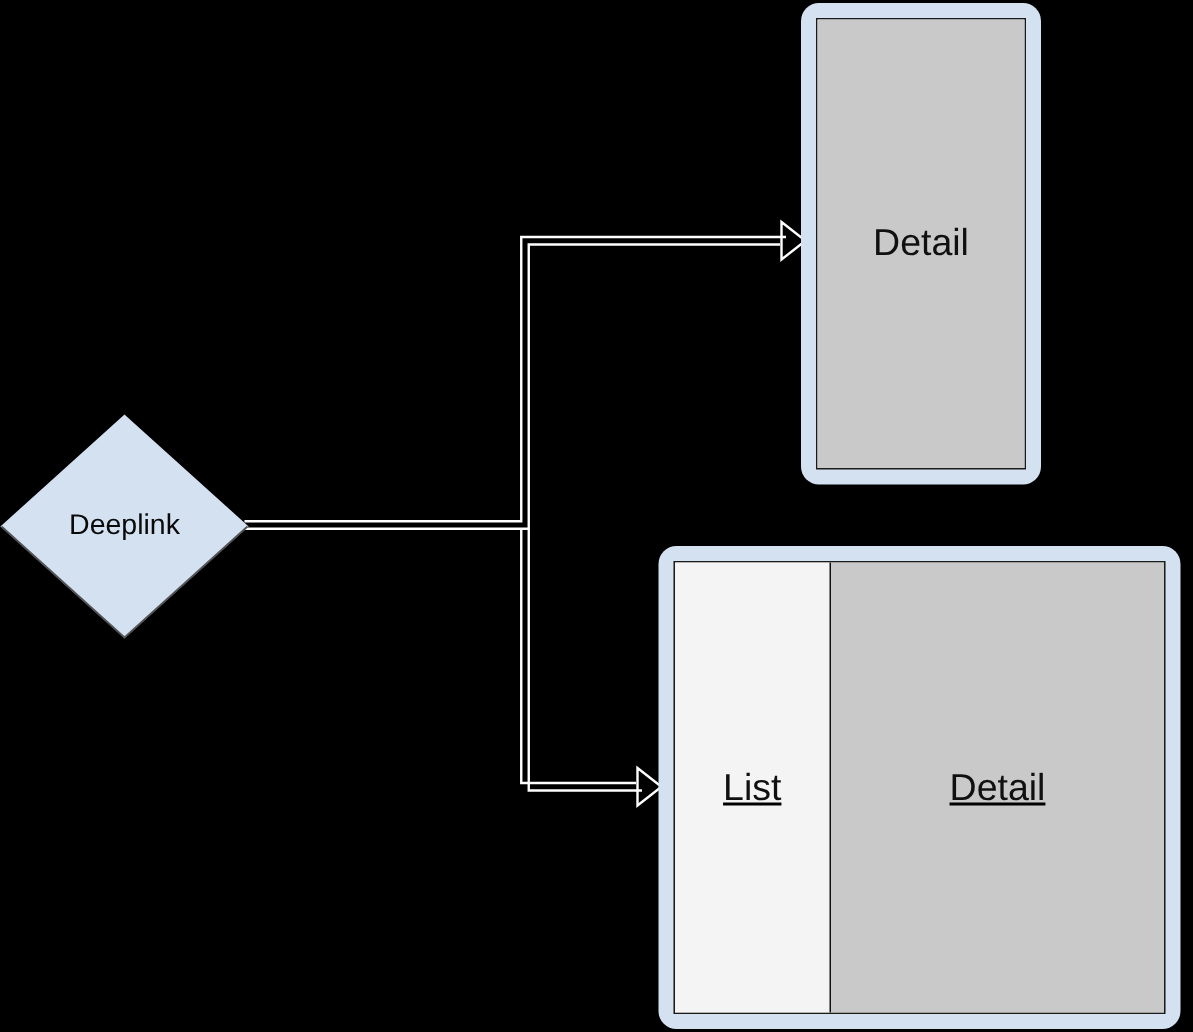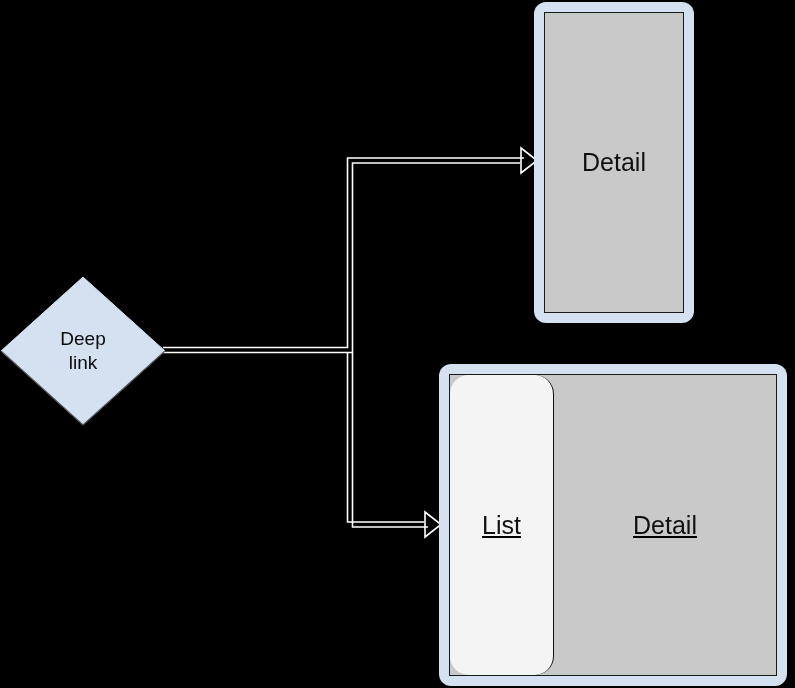--- a/index.html
+++ b/index.html
@@ -32,21 +32,21 @@
     width: 166px;
     height: 150px;
   }
   .diamond-label {
     position: absolute;
     left: 0;
     top: 0;
     width: 166px;
     height: 150px;
     display: flex;
-    flex-direction: column;
+    flex-direction: row;
     align-items: center;
     justify-content: center;
     font-size: 19px;
     line-height: 24px;
     color: #0a0a0a;
     text-align: center;
     pointer-events: none;
   }
   
   .device {
@@ -78,21 +78,20 @@
     text-decoration: underline;
   }
   .pane {
     display: flex;
     align-items: center;
     justify-content: center;
     font-size: 25px;
     color: #101010;
     height: 100%;
     box-sizing: border-box;
-    border-radius: 19px;
   }
   .pane-detail-full {
     width: 100%;
     background: #c9c9c9;
   }
   .pane-list {
     width: 104px;
     flex: 0 0 104px;
     background: #f4f4f4;
     border-right: 1px solid #101010;

